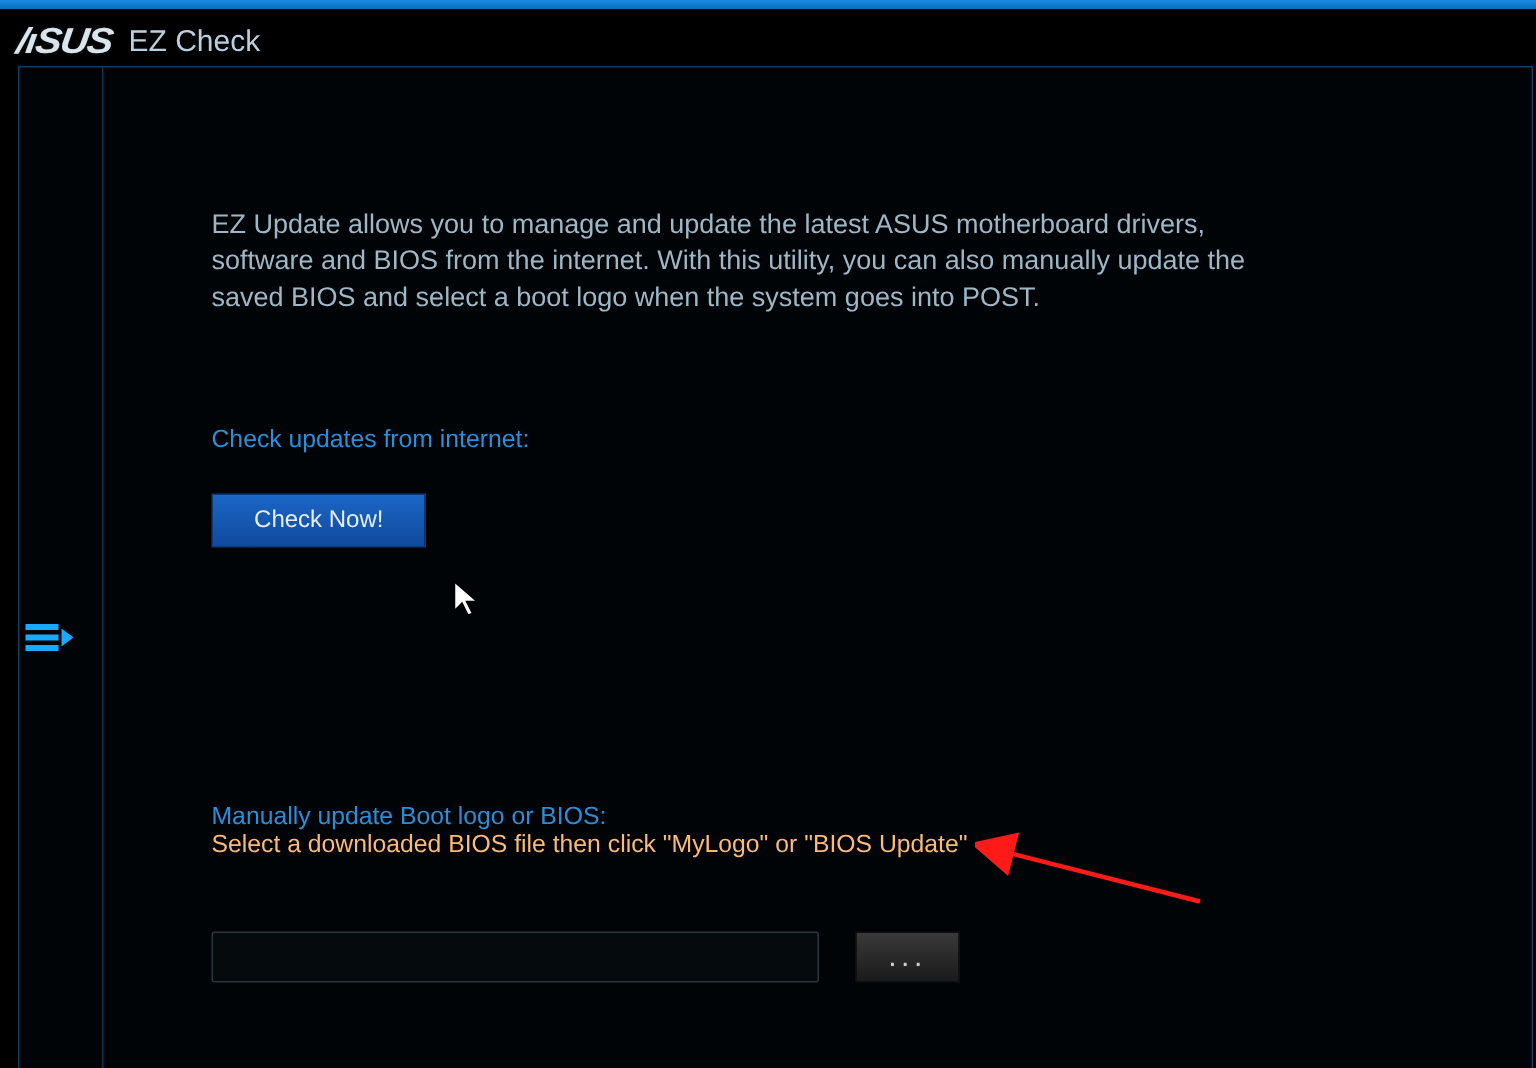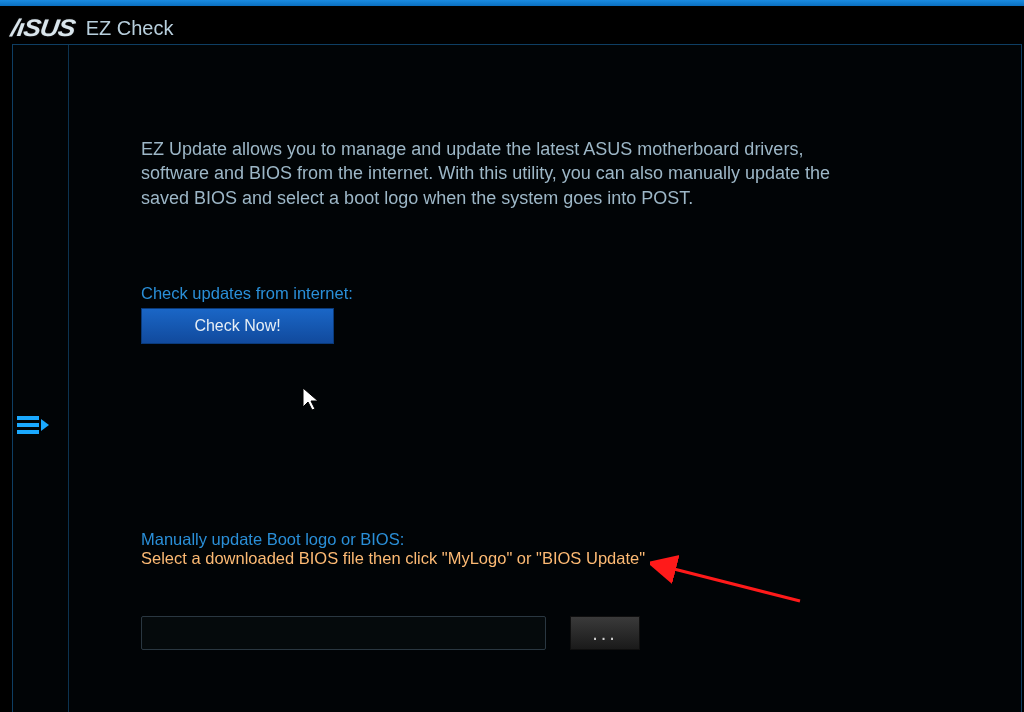--- a/index.html
+++ b/index.html
@@ -101,22 +101,22 @@
     font-size: 18px;
     line-height: 1.35;
     max-width: 720px;
   }
   .section-label {
     color: #2a8fd8;
     font-size: 16.5px;
     margin-top: 74px;
   }
   .check-btn {
-    margin-top: 5px;
-    width: 193px;
+    margin-top: 26px;
+    width: 143px;
     height: 36px;
     background: linear-gradient(#1a66c6, #114a9d);
     border: 1px solid #0a3a7a;
     color: #e6eef5;
     font-size: 16px;
     cursor: pointer;
     display: flex;
     align-items: center;
     justify-content: center;
   }
@@ -197,21 +197,21 @@
 
   <div class="content">
 
     <p class="description">EZ Update allows you to manage and update the latest ASUS motherboard drivers, software and BIOS from the internet. With this utility, you can also manually update the saved BIOS and select a boot logo when the system goes into POST.</p>
 
     <div class="section-label">Check updates from internet:</div>
     <button class="check-btn">Check Now!</button>
 
     <div class="gap-big"></div>
 
-    <div class="section-label" style="margin-top:16px">Manually update Boot logo or BIOS:</div>
+    <div class="section-label" style="margin-top:0">Manually update Boot logo or BIOS:</div>
     <div class="instruction">Select a downloaded BIOS file then click "MyLogo" or "BIOS Update"</div>
 
     <div class="file-row">
       <input class="file-input" type="text" value="" style="">
       <button class="browse-btn">...</button>
     </div>
 
   </div>
 
 </div>

